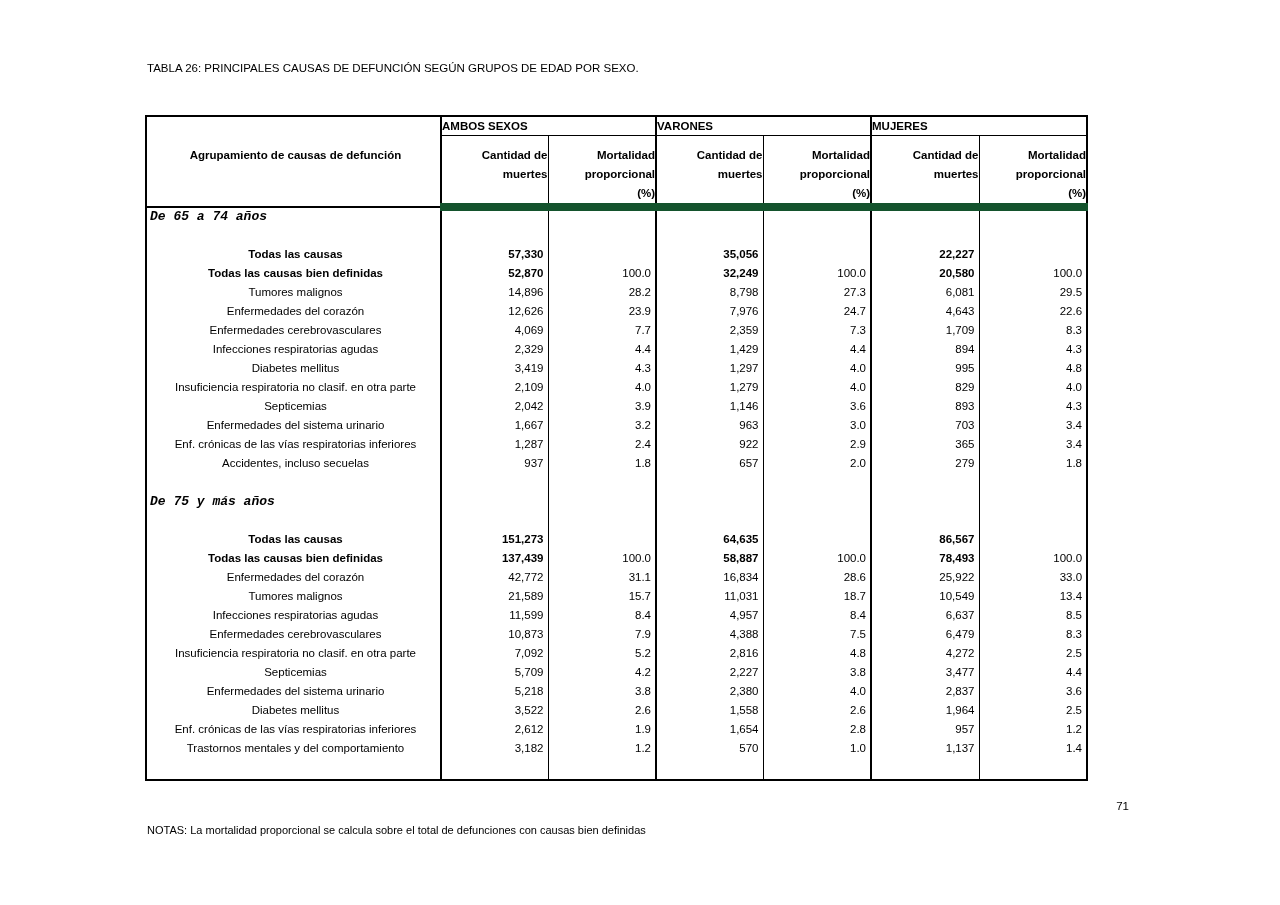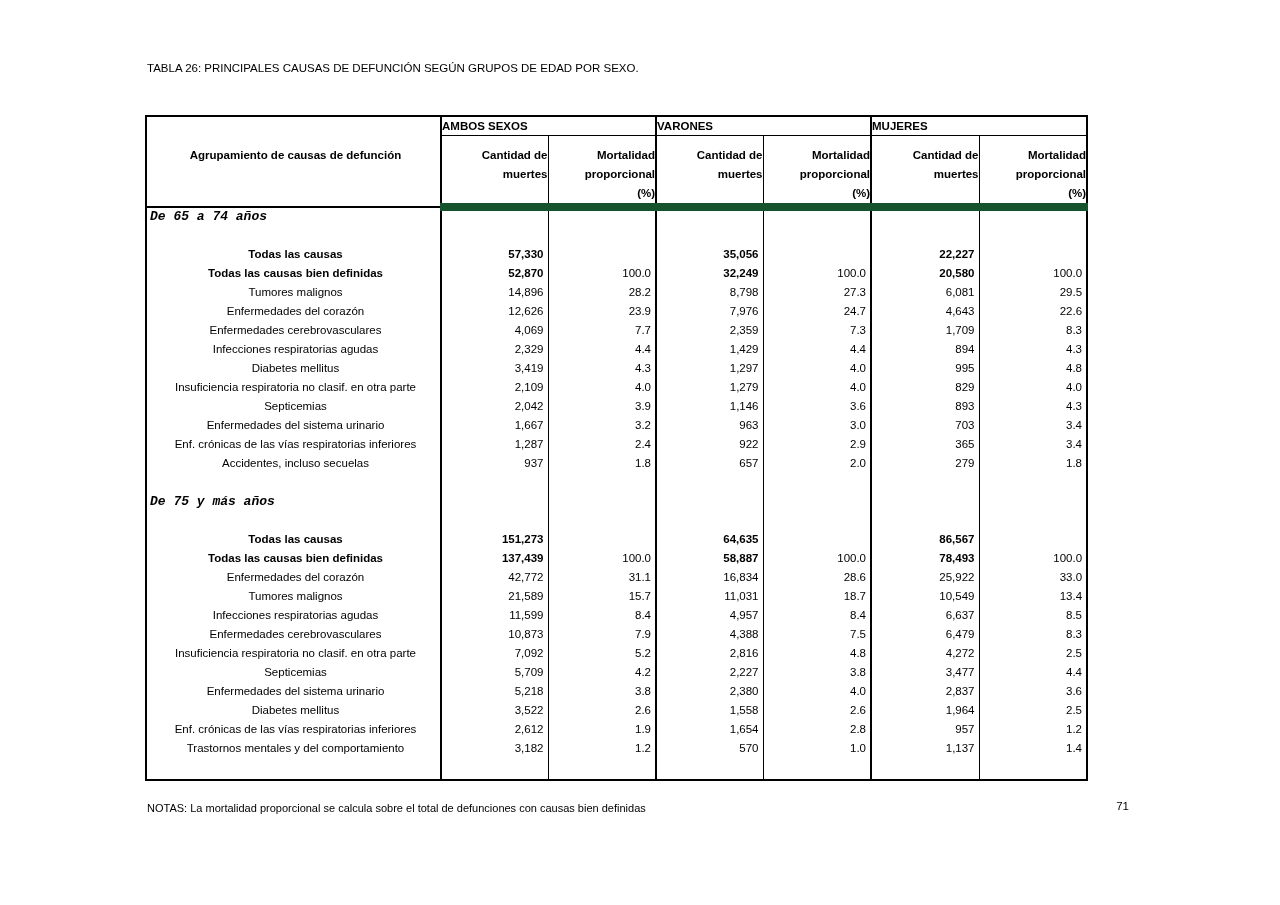--- a/index.html
+++ b/index.html
@@ -53,21 +53,21 @@
   }
   td.num { text-align: right; vertical-align: middle; padding-right: 4px; white-space: nowrap; }
   td.bold, td.cause.bold { font-weight: bold; }
   td.section-title {
     font-weight: bold; font-style: italic; font-size: 13px;
     vertical-align: middle; padding-left: 3px; white-space: nowrap; font-family: Liberation Mono, monospace;
   }
   tr.filler-row td { height: auto; }
 
   .notes {
-    position: absolute; left: 147px; top: 798px;
+    position: absolute; left: 147px; top: 820px;
     font-size: 11px; line-height: 20px; color: #000;
   }
   .page-number {
     position: absolute; left: 1049px; top: 800px; width: 80px;
     text-align: right; font-size: 11.5px; color: #000;
   }
 </style>
 </head>
 <body>
 

